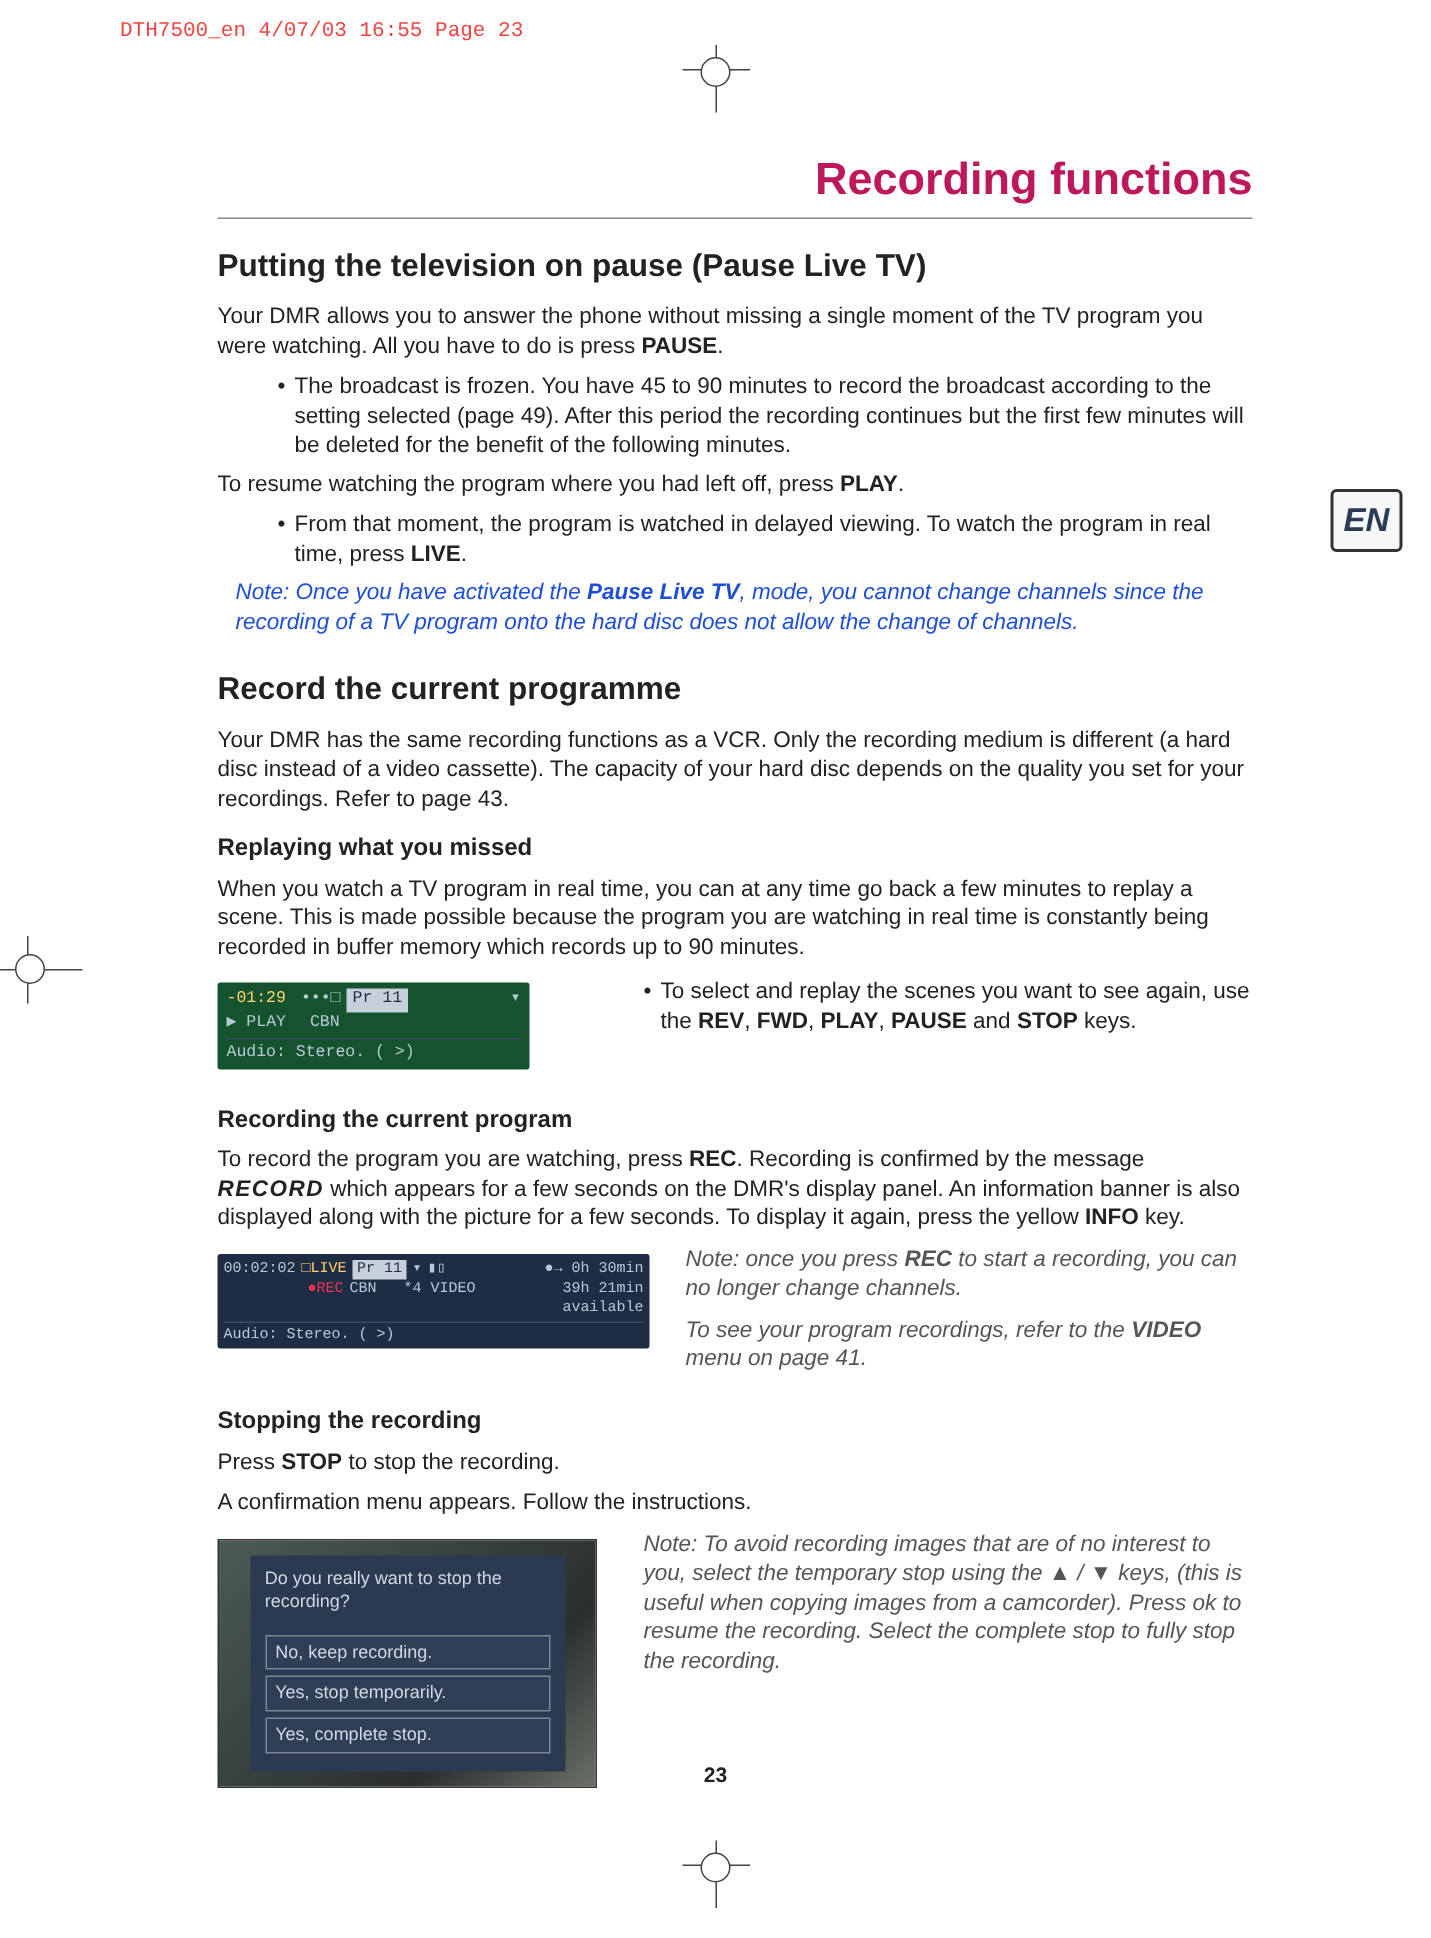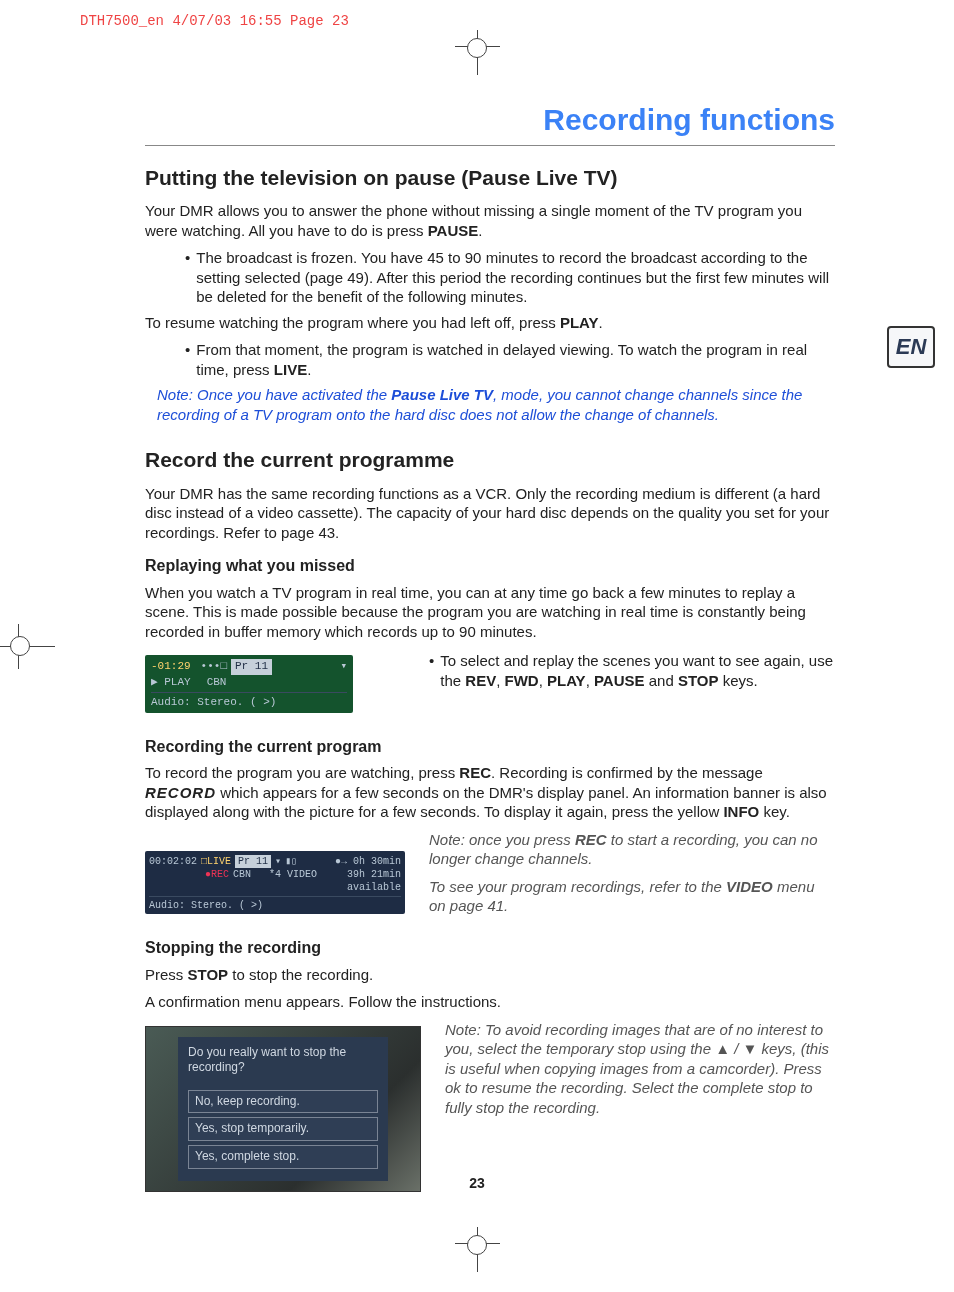--- a/index.html
+++ b/index.html
@@ -96,21 +96,21 @@
   .page {
     position:absolute;
     left:145px;
     top:100px;
     width:690px;
   }
   .title-right {
     text-align:right;
     font-weight:bold;
     font-size:30px;
-    color:#3b82f6;
+    color:#be185d;
     margin-bottom:6px;
   }
   hr.sep {
     border:none;
     border-top:1px solid #888;
     margin:0 0 18px 0;
   }
   h2 {
     font-size:21px;
     font-weight:bold;
@@ -166,40 +166,40 @@
   }
   .osd .row { display:flex; align-items:center; }
   .osd .time { color:#ffd36e; margin-right:10px; }
   .osd .prbox {
     background:#c6d0da;
     color:#1e2c44;
     padding:0 4px;
     margin:0 4px;
   }
   .osd2 {
-    width:260px;
+    width:288px;
     background:#1e2c44;
     color:#b9c8d6;
     font-family:"Courier New", monospace;
     font-size:10px;
     padding:4px 4px 2px 4px;
-    margin:21px 0 10px 0;
+    margin:6px 0 10px 0;
     border-radius:2px;
     line-height:1.3;
   }
   .osd2 .row { display:flex; align-items:center; gap:4px; }
   .osd2 .time { color:#b9c8d6; }
   .osd2 .live { color:#ffd36e; }
   .osd2 .rec { color:#e35; }
   .osd2 .prbox {
     background:#c6d0da; color:#1e2c44; padding:0 3px;
   }
   .osd2 .right { margin-left:auto; }
   .tv-shot {
-    width:276px;
+    width:253px;
     height:166px;
     background:linear-gradient(135deg,#4a5b55 0%, #2b2f2e 70%, #6a7068 100%);
     margin:6px 0 10px 0;
     border:1px solid #333;
     position:relative;
     display:flex;
     align-items:center;
     justify-content:center;
   }
   .dialog {

